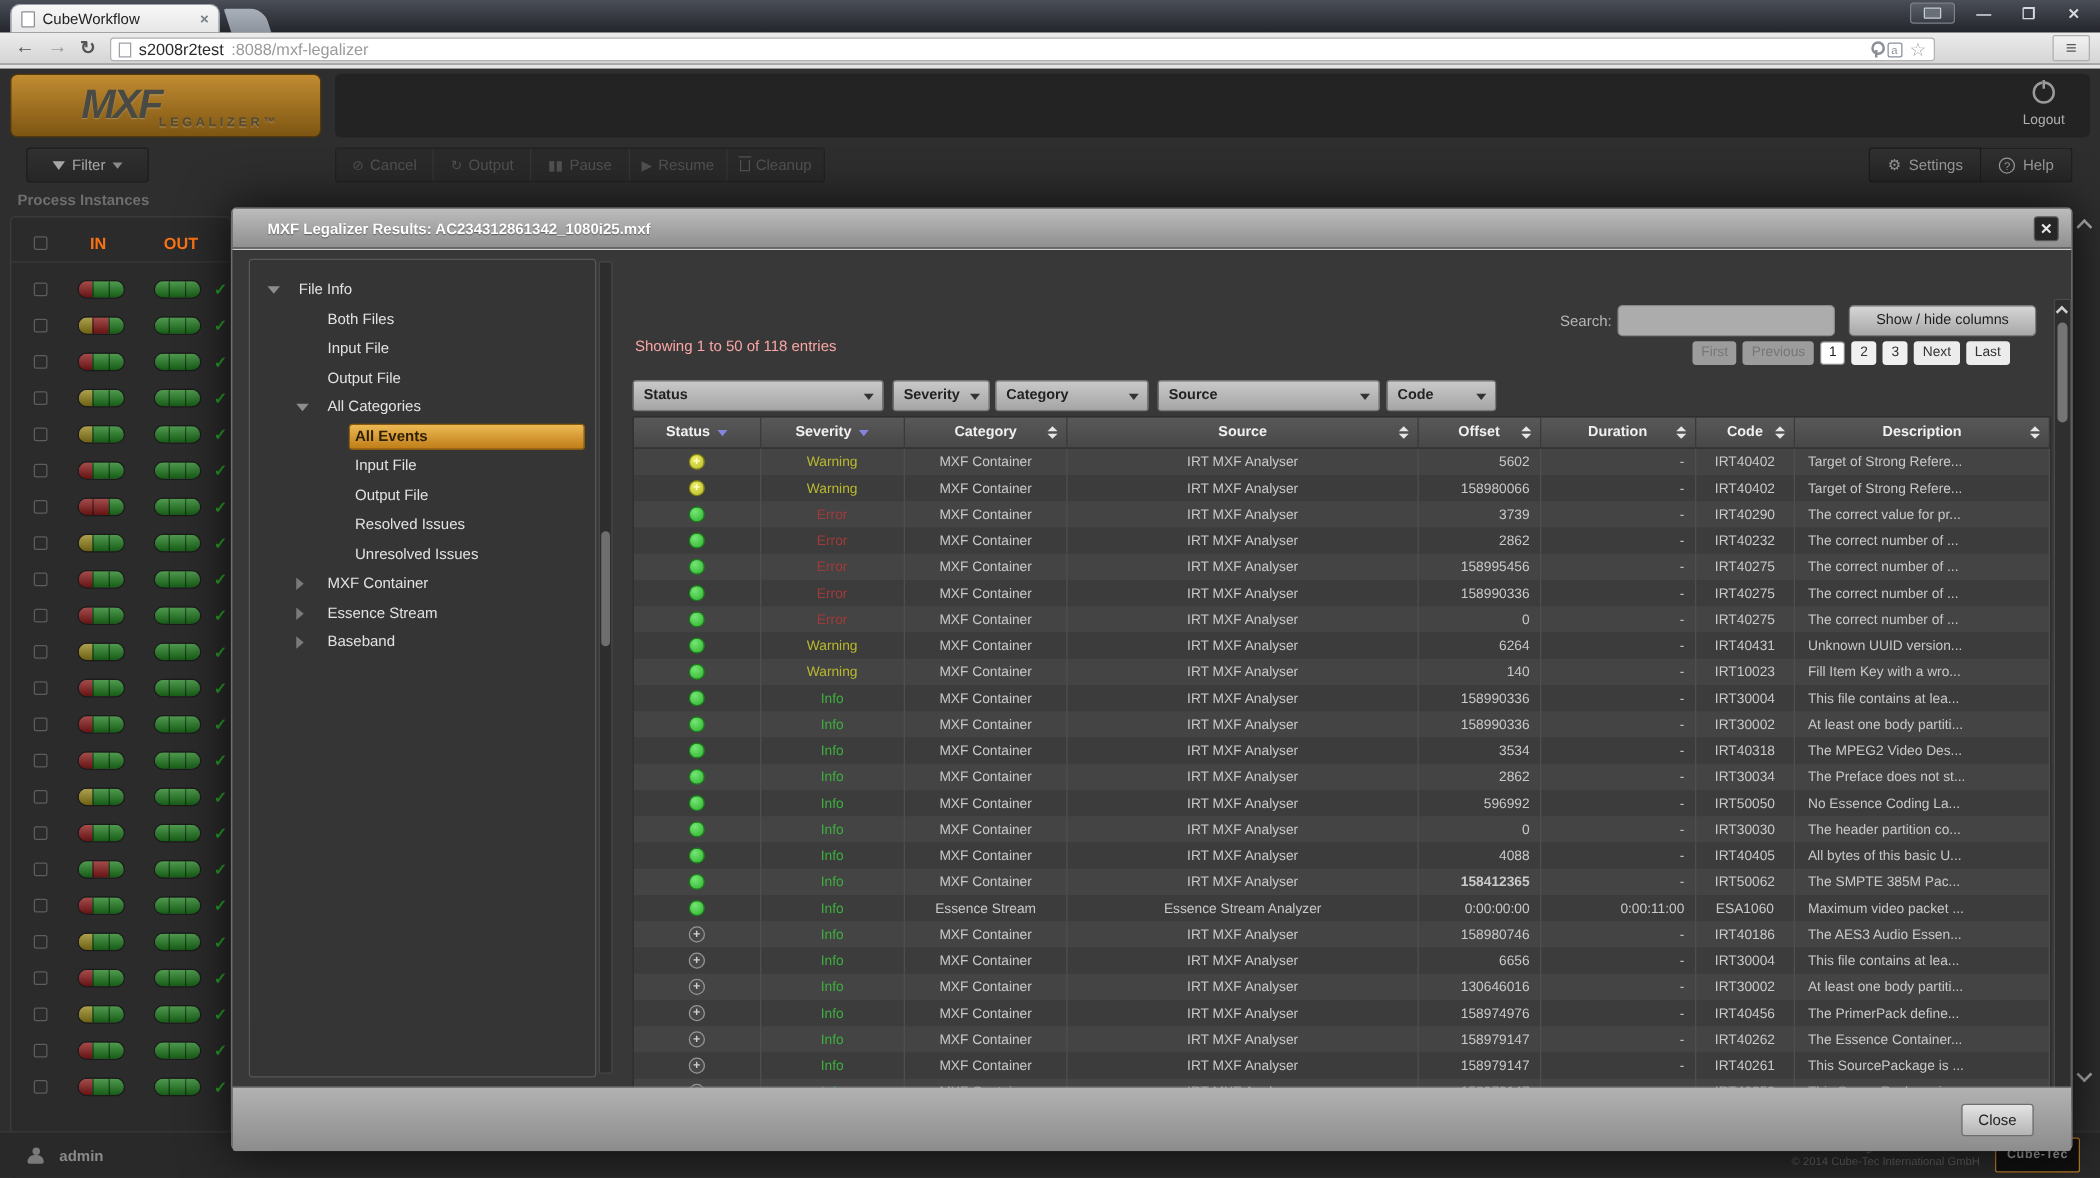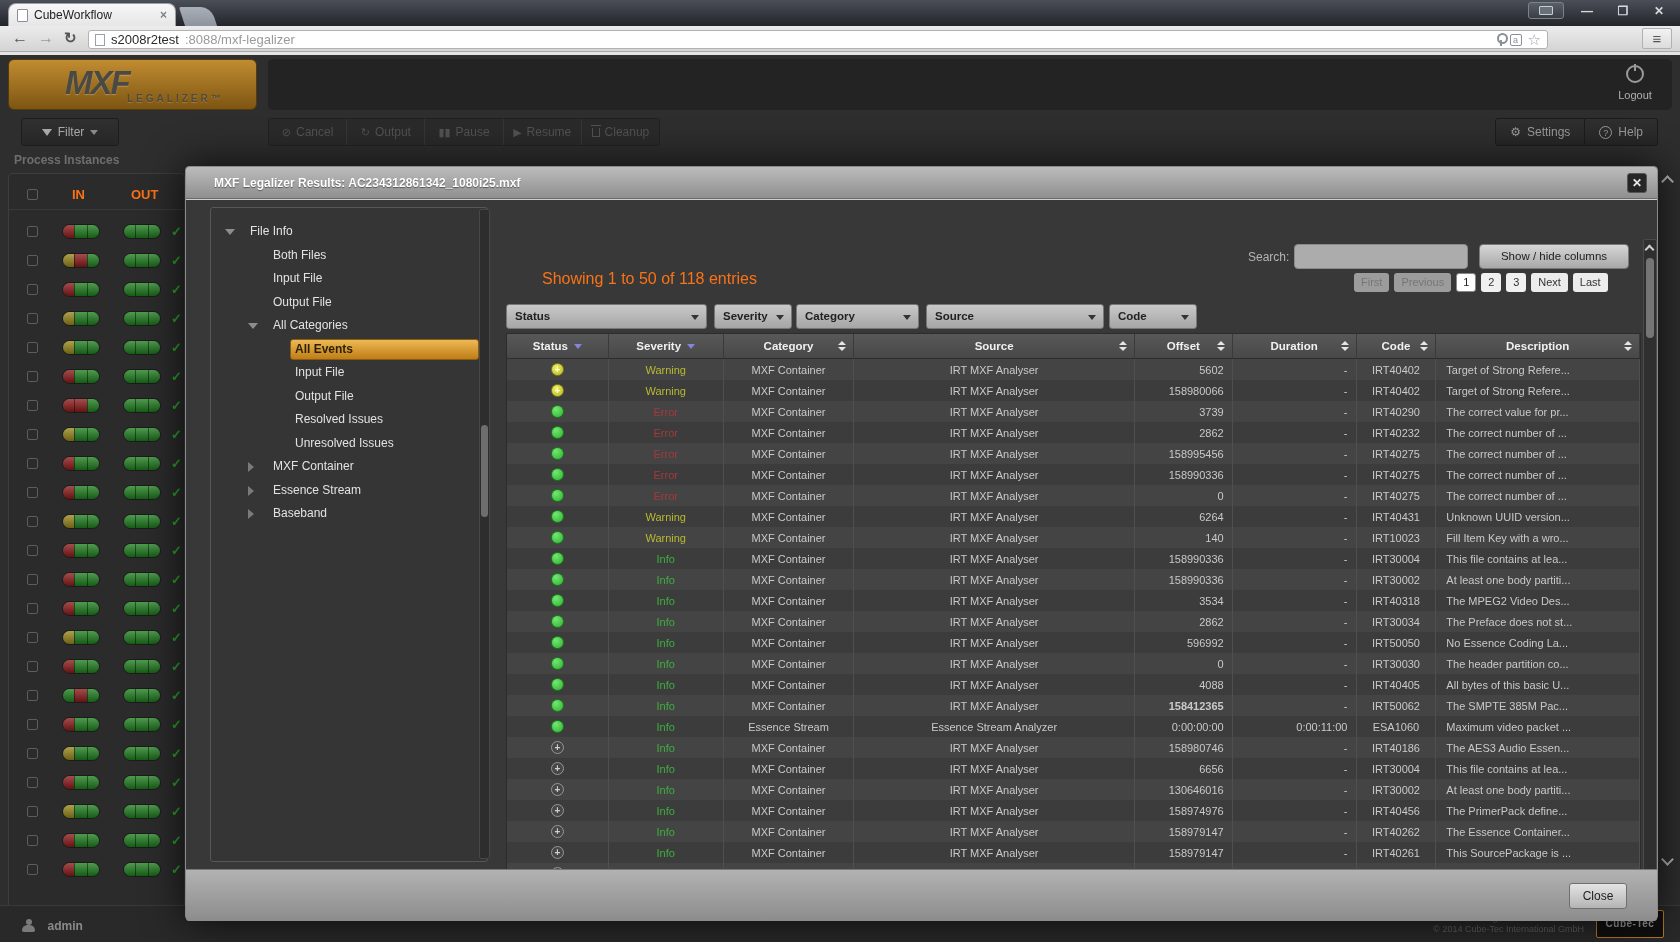--- a/index.html
+++ b/index.html
@@ -96,35 +96,35 @@
   
   .modal { left:185px; top:166px; width:1473px; height:754px; border:1px solid #8a8a8a; border-radius:4px; background:#3a3a3a; box-shadow:0 0 40px rgba(0,0,0,.8); }
   .m-title { position:absolute; left:0; top:0; width:100%; height:32px; background:linear-gradient(#bcbcbc,#8f8f8f); border-radius:3px 3px 0 0; border-bottom:1px solid #6a6a6a; }
   .m-title-text { position:absolute; left:28px; top:9px; font-size:12px; font-weight:bold; color:#fff; text-shadow:0 1px 1px rgba(0,0,0,.45); }
   .m-close { position:absolute; right:10px; top:6px; width:20px; height:20px; background:#262626; border:1px solid #555; border-radius:3px; color:#e8e8e8; font-size:12px; font-weight:bold; text-align:center; line-height:18px; }
   .m-body { position:absolute; left:0; top:32px; width:100%; height:670px; background:#383838; border-top:1px solid #cfcfcf; }
   .m-bottom { position:absolute; left:0; top:702px; width:100%; height:52px; background:linear-gradient(#b2b2b2,#8c8c8c); border-radius:0 0 3px 3px; border-top:1px solid #777; }
   .closebtn { position:absolute; right:30px; top:13px; width:58px; height:26px; background:linear-gradient(#e4e4e4,#b4b4b4); border:1px solid #6f6f6f; border-radius:3px; font-size:12px; color:#222; text-align:center; line-height:24px; }
 
   
-  .tree { position:absolute; left:24px; top:7px; width:278px; height:655px; background:#353535; border:1px solid #575757; border-radius:3px; overflow:hidden; }
+  .tree { position:absolute; left:13px; top:7px; width:278px; height:655px; background:#353535; border:1px solid #575757; border-radius:3px; overflow:hidden; }
   .tree-item { position:relative; height:23.5px; }
   .tri-exp { position:absolute; top:9px; width:0; height:0; border-left:5px solid transparent; border-right:5px solid transparent; border-top:6px solid #8d8d8d; }
   .tri-col { position:absolute; top:7px; width:0; height:0; border-top:5px solid transparent; border-bottom:5px solid transparent; border-left:6px solid #7a7a7a; }
   .tree-label { position:absolute; top:4px; font-size:12px; color:#e2e2e2; white-space:nowrap; }
   .sel-bar { position:absolute; left:79px; right:8px; top:1px; height:21px; background:linear-gradient(#edb954,#bf7d17); border:1px solid #8a5c10; border-radius:3px; }
   .tree-item.selected .tree-label { color:#2d1f06; font-weight:bold; }
   .tree-scroll { position:absolute; left:293px; top:9px; width:11px; height:650px; background:#2d2d2d; border:1px solid #474747; border-radius:2px; }
   .tree-thumb { position:absolute; left:1px; top:215px; width:7px; height:92px; background:#6e6e6e; border-radius:4px; }
 
   
   .search-label { position:absolute; left:1062px; top:50px; font-size:12px; color:#b5b5b5; }
   .search-input { position:absolute; left:1108px; top:44px; width:174px; height:25px; background:#acacac; border:1px solid #8a8a8a; border-radius:4px; }
   .showhide { position:absolute; left:1293px; top:44px; width:150px; height:25px; background:linear-gradient(#d6d6d6,#a8a8a8); border:1px solid #7a7a7a; border-radius:4px; font-size:11.5px; color:#1e1e1e; text-align:center; line-height:23px; }
-  .showing { position:absolute; left:322px; top:70px; font-size:16px; color:#f97316;margin-left:34px; }
+  .showing { position:absolute; left:322px; top:70px; font-size:12px; color:#fca5a5; }
   .pagination { position:absolute; left:1168px; top:72px; height:20px; display:flex; gap:5px; align-items:center; }
   .pg { height:19px; border-radius:3px; font-size:11px; display:flex; align-items:center; justify-content:center; padding:0 7px; }
   .pg.disabled { background:#9c9c9c; color:#777; }
   .pg.current { background:#ffffff; color:#222; border:1px solid #888; width:20px; padding:0; }
   .pg.page { background:#f0f0f0; color:#333; width:20px; padding:0; }
   .pg.nav { background:#ececec; color:#333; }
 
   
   .filters { position:absolute; left:320px; top:104px; height:25px; }
   .fsel { position:absolute; top:0; height:25px; background:linear-gradient(#c9c9c9,#a5a5a5); border:1px solid #777; border-radius:3px; font-size:11.5px; font-weight:bold; color:#222; line-height:23px; padding-left:8px; }

